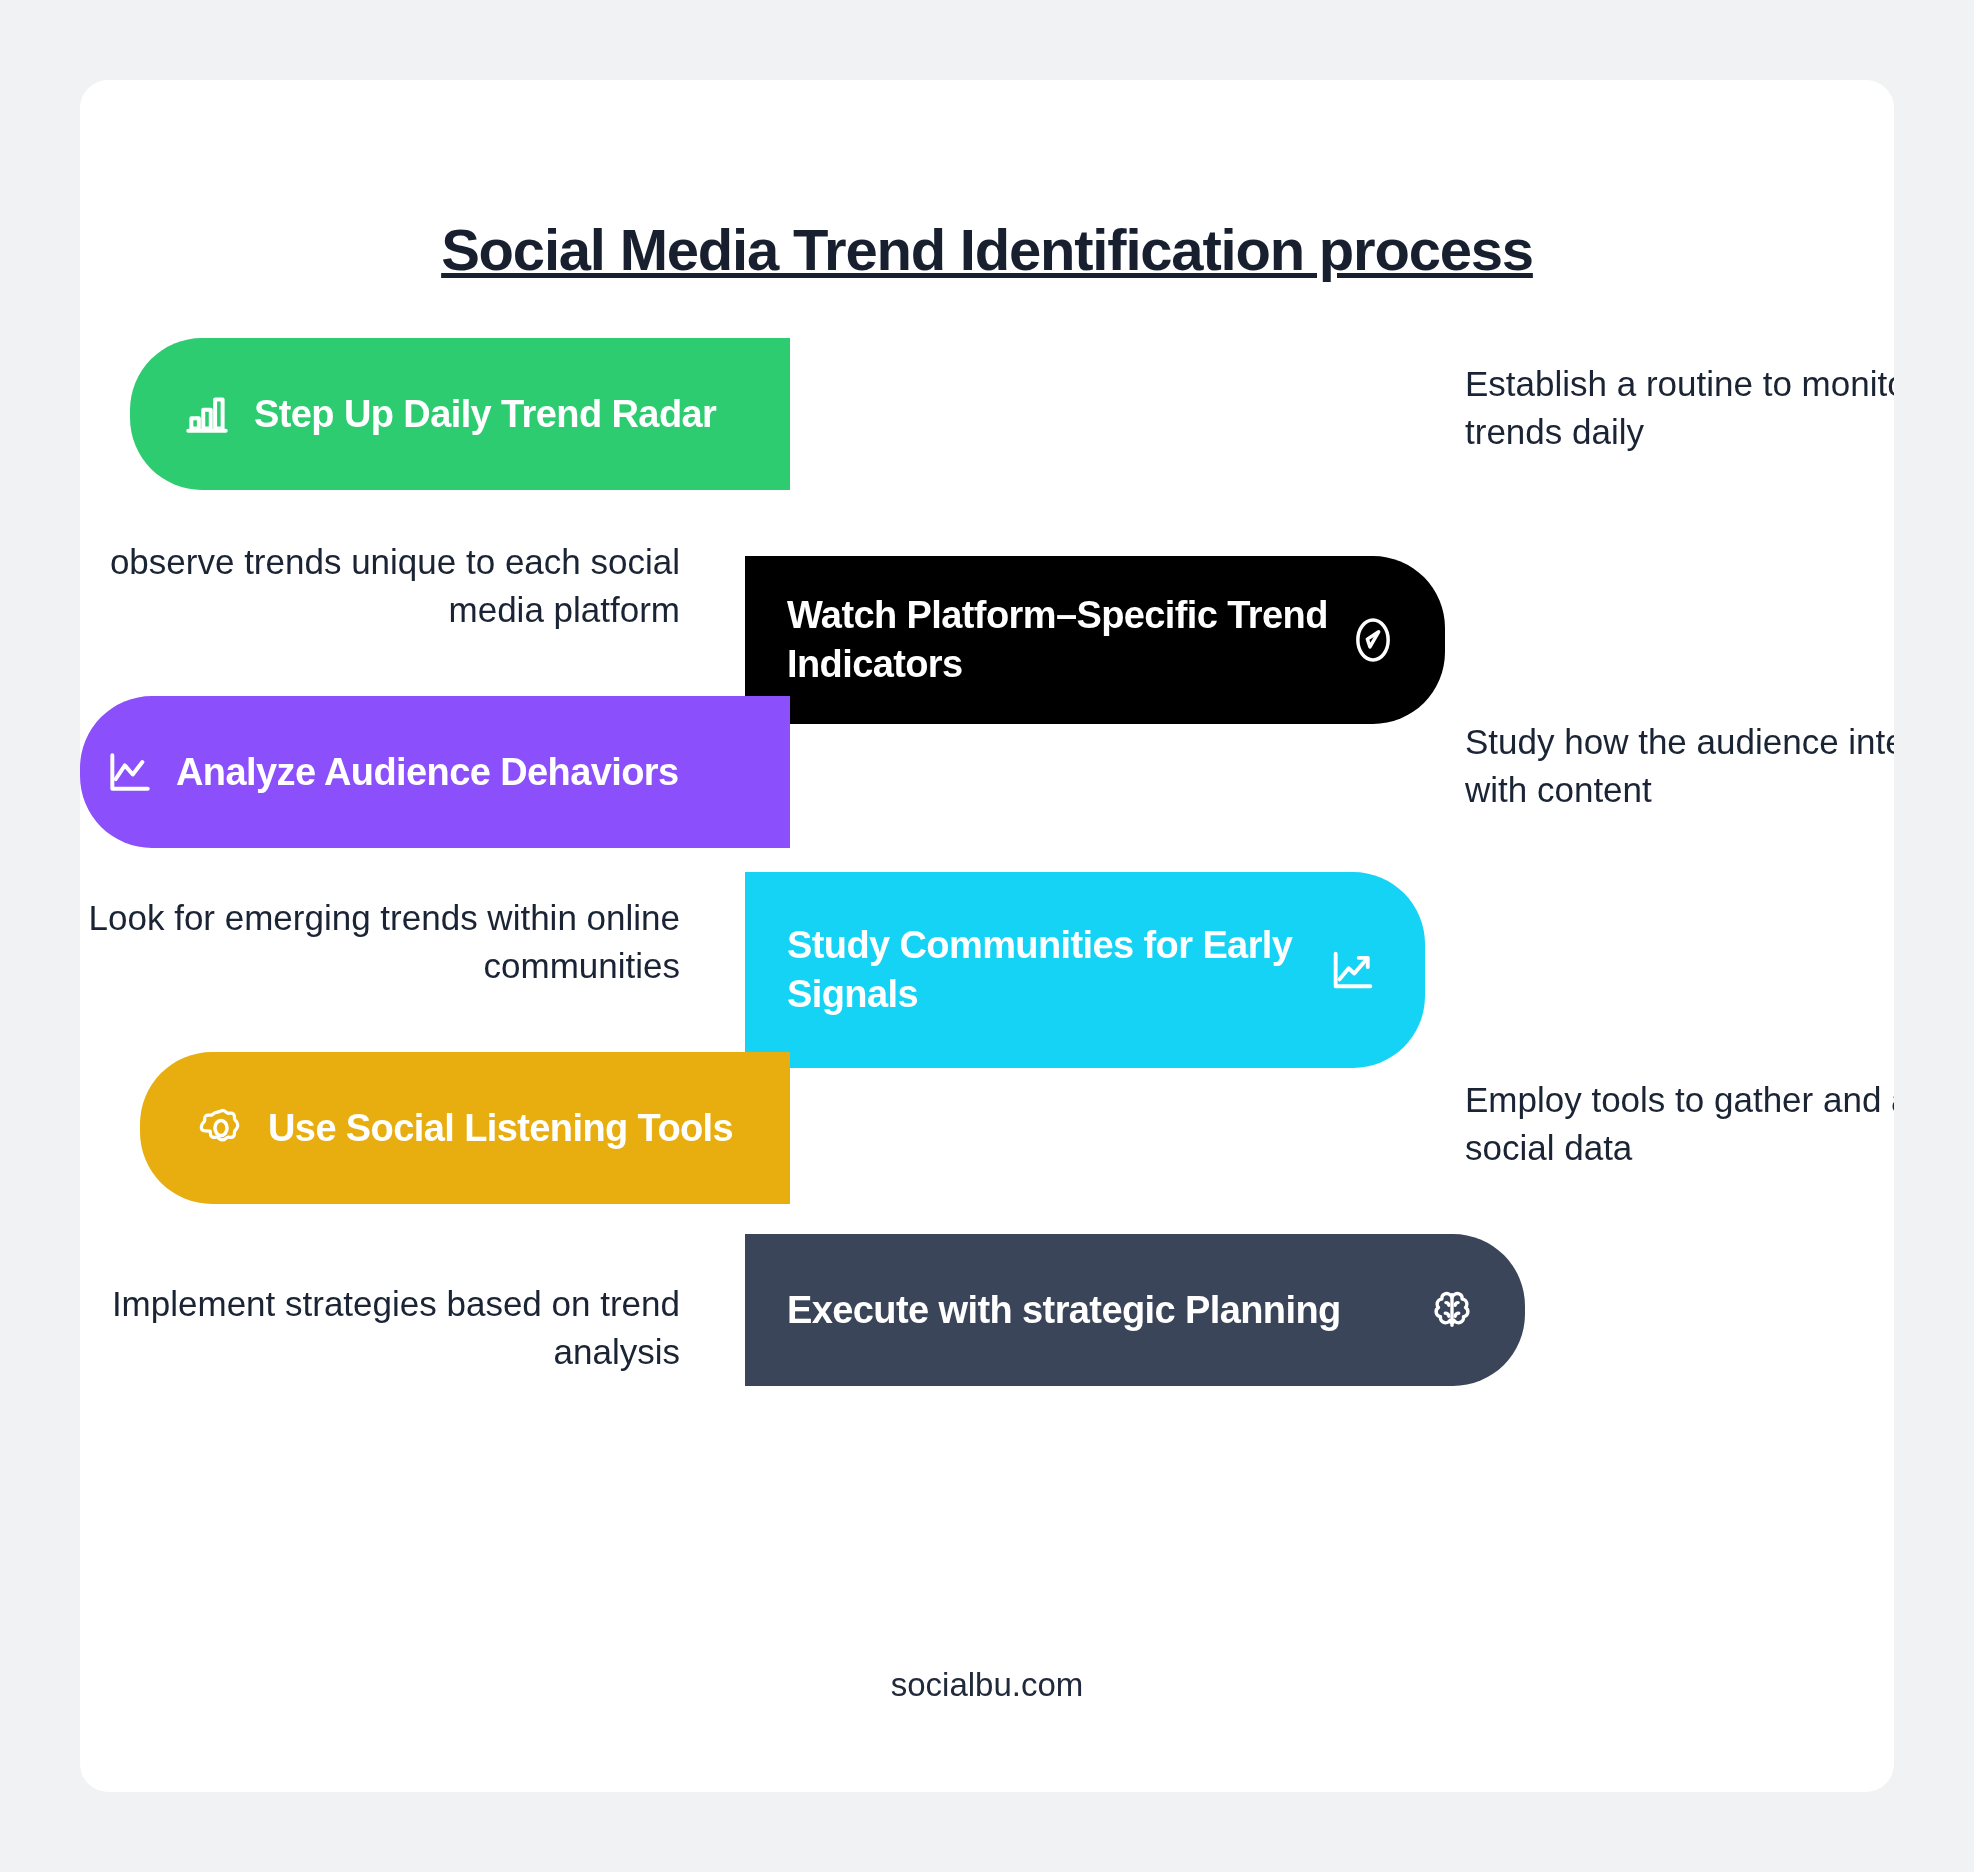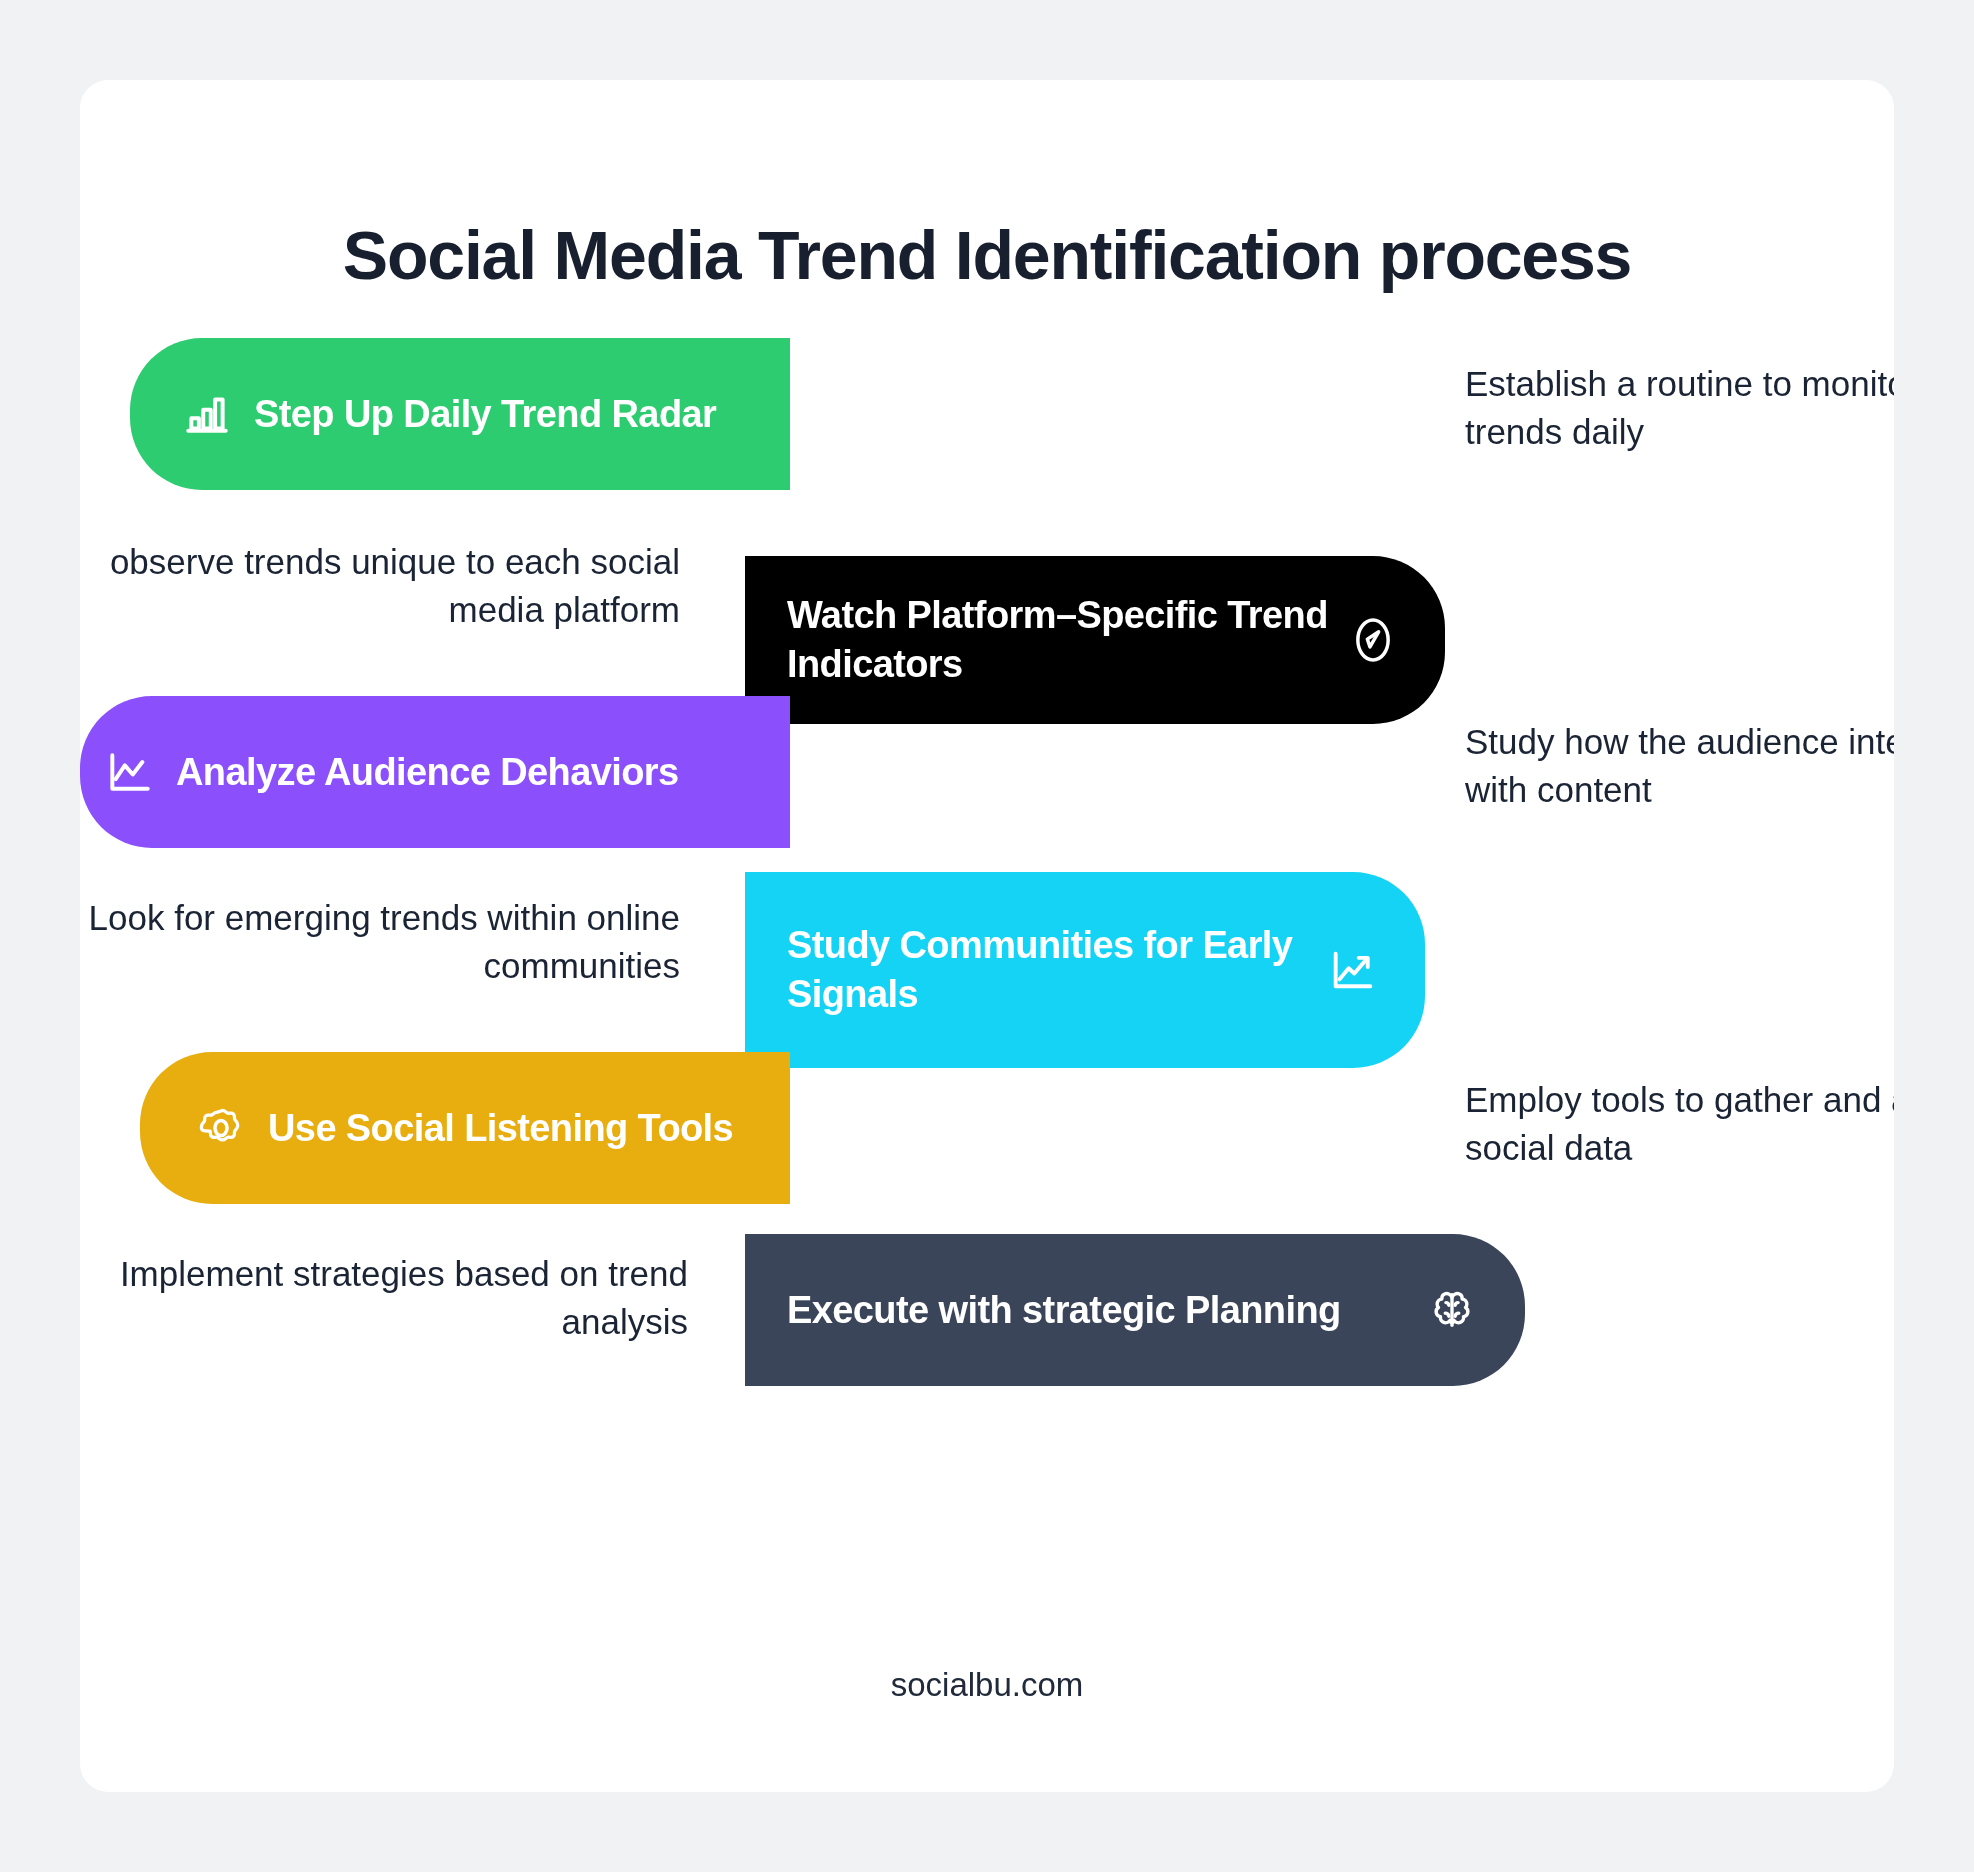--- a/index.html
+++ b/index.html
@@ -14,25 +14,26 @@
     left:80px;top:80px;
     width:1814px;height:1712px;
     background:#ffffff;
     border-radius:28px;
     overflow:hidden;
   }
   .title{
     position:absolute;
     left:0;right:0;top:136px;
     text-align:center;
-    font-size:68px;
+    font-size:58px;
     font-weight:700;
     letter-spacing:-1.2px;
     color:#18202f;
     font-family:"Liberation Sans", sans-serif;
+    text-decoration:underline;
   }
   .rows{
     position:absolute;
     left:0;top:236px;
     width:1814px;
   }
   .row{
     position:relative;
     height:0;
   }
@@ -185,20 +186,20 @@
             <path d="M12 5.2v13.6"></path>
             <path d="M12 6.4c-.6-1.4-2.1-2.1-3.3-1.5-.9.4-1.3 1.3-1.2 2.2-1.2.1-2.1 1.1-2.1 2.3 0 .6.2 1.1.6 1.5-.8.5-1.2 1.5-1 2.4.2.9 1 1.6 1.9 1.7-.2 1 .4 2.1 1.4 2.5 1 .4 2.2 0 2.8-.9.3.6.5.9.9 1.1"></path>
             <path d="M12 6.4c.6-1.4 2.1-2.1 3.3-1.5.9.4 1.3 1.3 1.2 2.2 1.2.1 2.1 1.1 2.1 2.3 0 .6-.2 1.1-.6 1.5.8.5 1.2 1.5 1 2.4-.2.9-1 1.6-1.9 1.7.2 1-.4 2.1-1.4 2.5-1 .4-2.2 0-2.8-.9-.3.6-.5.9-.9 1.1"></path>
             <path d="M9.3 8.7c.7 0 1.2.5 1.3 1.2"></path>
             <path d="M14.7 8.7c-.7 0-1.2.5-1.3 1.2"></path>
             <path d="M9 13.4c.9 0 1.5.6 1.6 1.4"></path>
             <path d="M15 13.4c-.9 0-1.5.6-1.6 1.4"></path>
           </svg>
         </span>
       </div>
-      <div class="desc on-left" style="top:934px;padding-left:8px;">Implement strategies based on trend analysis</div>
+      <div class="desc on-left" style="top:964px;">Implement strategies based on trend analysis</div>
     </div>
 
   </div>
 
   <div class="footer">socialbu.com</div>
 
 </div>
 
 </body></html>

